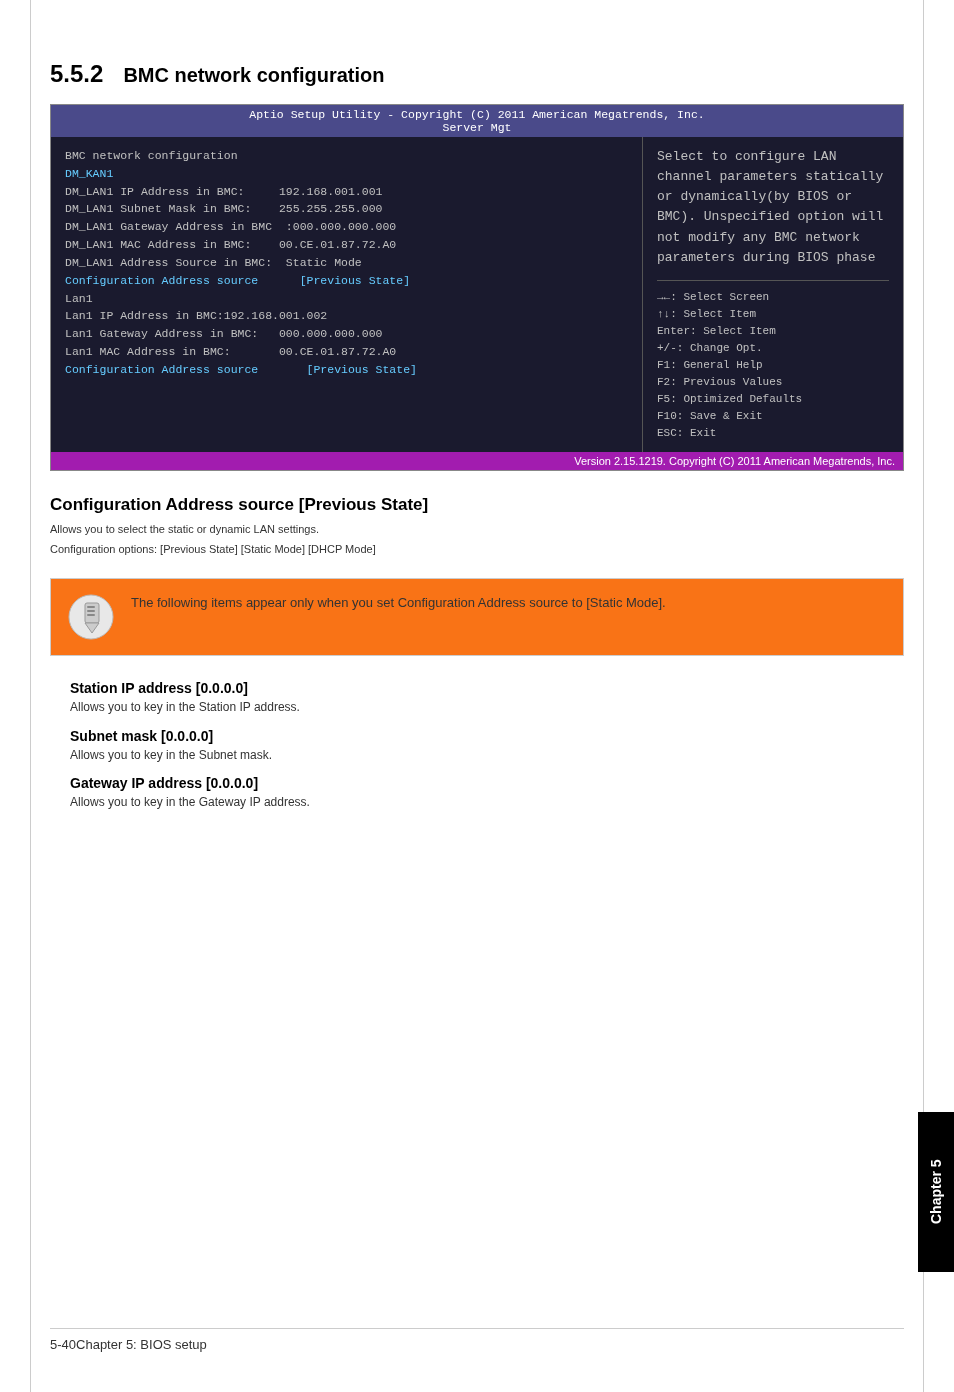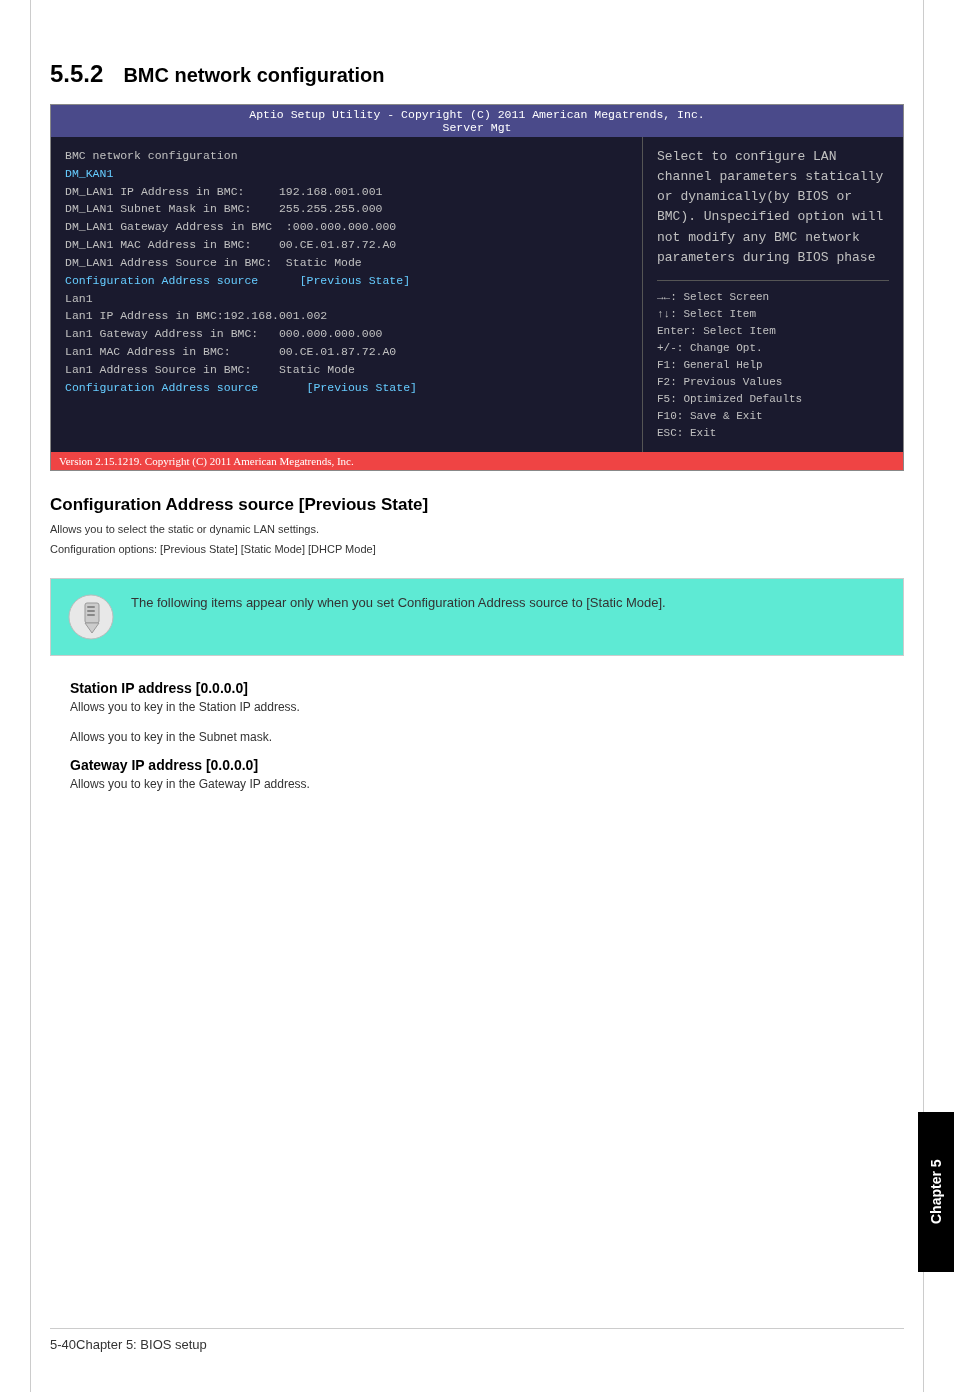--- a/index.html
+++ b/index.html
@@ -89,25 +89,25 @@
       font-size: 11px;
     }
     .bios-line {
       line-height: 1.55;
       white-space: pre;
     }
     .bios-highlight {
       color: #66ccff;
     }
     .bios-footer {
-      background: #ef4444;
+      background: #a21caf;
       color: #ffffff;
-      text-align: left;
+      text-align: right;
       padding: 3px 8px;
-      font-family: Liberation Serif, serif;
+      font-family: Liberation Sans, sans-serif;
       font-size: 11px;
     }
     .bios-right-section1 {
       margin-bottom: 12px;
       line-height: 1.55;
     }
     .bios-right-divider {
       border-top: 1px solid #555;
       margin: 8px 0;
     }
@@ -133,21 +133,21 @@
     }
 
     
     .note-box {
       border: 1px solid #ccc;
       display: flex;
       align-items: flex-start;
       padding: 14px 16px;
       gap: 16px;
       margin: 16px 0 24px 0;
-      background: #5eead4;
+      background: #f97316;
     }
     .note-icon {
       width: 48px;
       height: 48px;
       flex-shrink: 0;
     }
     .note-text {
       font-size: 13px;
       color: #333;
       line-height: 1.6;
@@ -238,21 +238,20 @@
         <div class="bios-line">DM_LAN1 IP Address in BMC:     192.168.001.001</div>
         <div class="bios-line">DM_LAN1 Subnet Mask in BMC:    255.255.255.000</div>
         <div class="bios-line">DM_LAN1 Gateway Address in BMC  :000.000.000.000</div>
         <div class="bios-line">DM_LAN1 MAC Address in BMC:    00.CE.01.87.72.A0</div>
         <div class="bios-line">DM_LAN1 Address Source in BMC:  Static Mode</div>
         <div class="bios-line bios-highlight">Configuration Address source      [Previous State]</div>
         <div class="bios-line">Lan1</div>
         <div class="bios-line">Lan1 IP Address in BMC:192.168.001.002</div>
         <div class="bios-line">Lan1 Gateway Address in BMC:   000.000.000.000</div>
         <div class="bios-line">Lan1 MAC Address in BMC:       00.CE.01.87.72.A0</div>
-        <div class="bios-line">Lan1 Address Source in BMC:    Static Mode</div>
         <div class="bios-line bios-highlight">Configuration Address source       [Previous State]</div>
       </div>
       <div class="bios-right">
         <div class="bios-right-section1 bios-right-help-text">Select to configure LAN
 channel parameters
 statically or
 dynamically(by BIOS or
 BMC). Unspecified option
 will not modify any BMC
 network parameters during
@@ -298,20 +297,21 @@
   <div class="sub-items">
 
     <div class="sub-item">
       <div class="sub-item-title">Station IP address [0.0.0.0]</div>
       <div class="sub-item-text">
         <span>Allows you to key in the Station IP address.</span>
       </div>
     </div>
 
     <div class="sub-item">
+      <div class="sub-item-title">Subnet mask [0.0.0.0]</div>
       <div class="sub-item-text">
         <span>Allows you to </span><span class="underline-text">key in the Subnet mask</span><span>.</span>
       </div>
     </div>
 
     <div class="sub-item">
       <div class="sub-item-title">Gateway IP address [0.0.0.0]</div>
       <div class="sub-item-text">
         <span>Allows you to </span><span class="underline-text">key in the Gateway IP address</span><span>.</span>
       </div>

